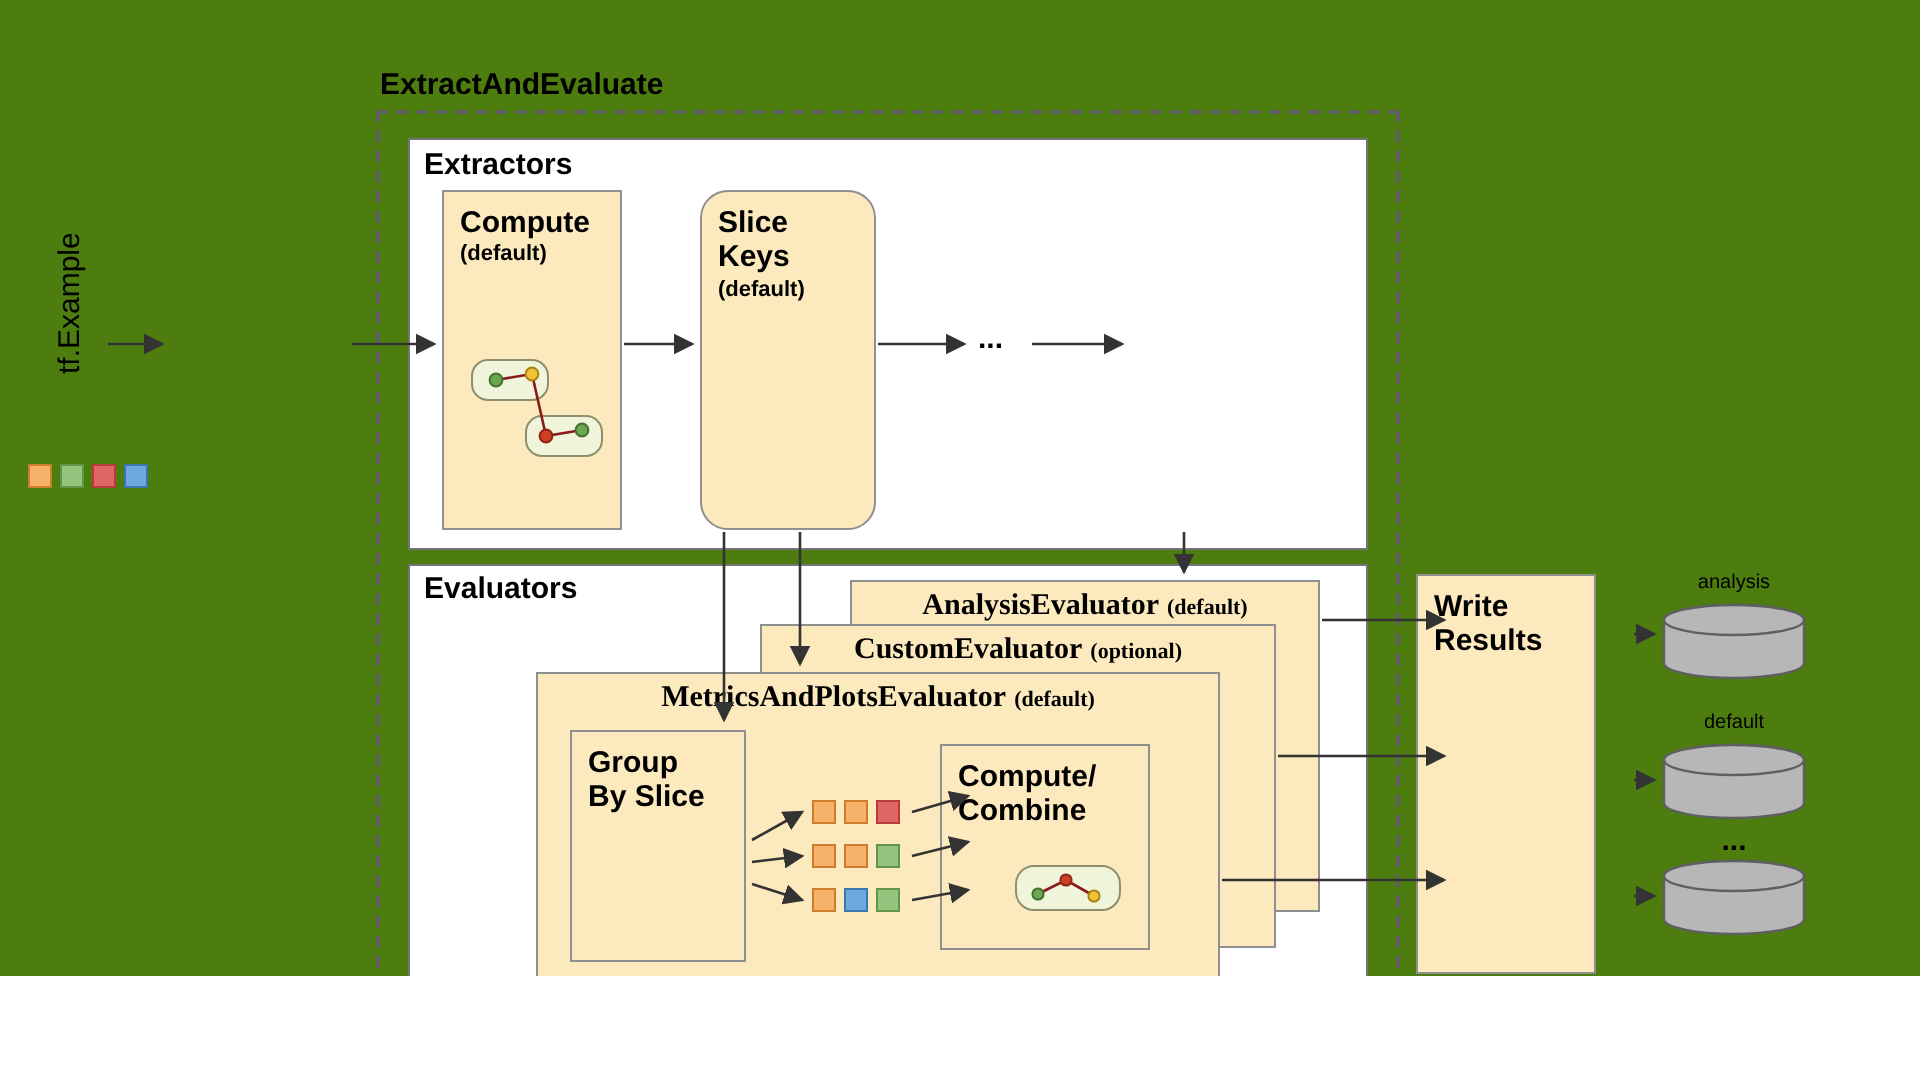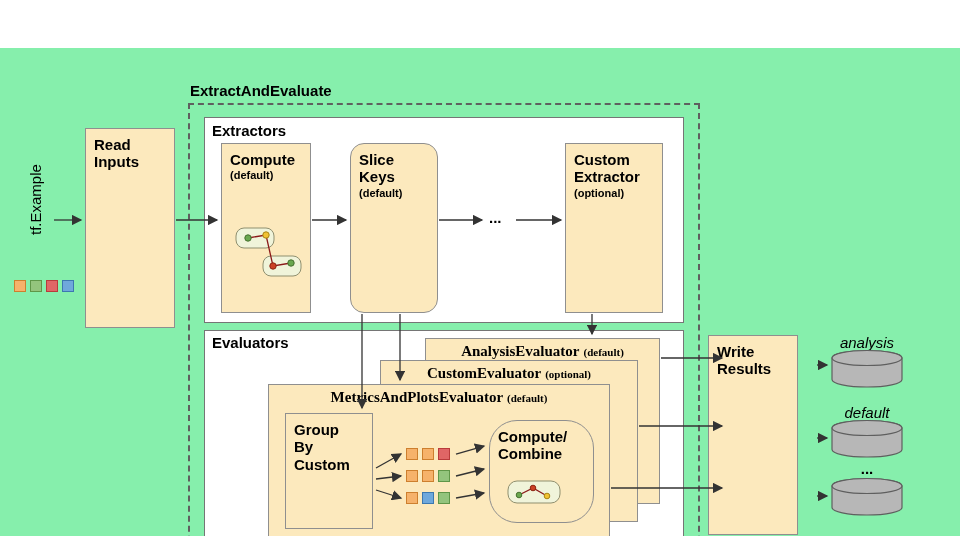--- a/index.html
+++ b/index.html
@@ -1,26 +1,26 @@
 <!DOCTYPE html>
 <html style="--tan-fill: #fce9bd; --tan-border: #8f8f8f; --cyl-fill: #b7b7b7; --cyl-stroke: #5f5f5f; --arrow: #333333; --sq-orange: #f6b26b; --sqb-orange: #cd7f2e; --sq-green: #93c47d; --sqb-green: #5f9648; --sq-red: #e06666; --sqb-red: #b93b3b; --sq-blue: #6fa8dc; --sqb-blue: #3c78b0;"><head>
 <meta charset="utf-8">
 <style>
   * { box-sizing: border-box; margin: 0; padding: 0; }
   html, body { background: #ffffff; }
   body { font-family: "Liberation Sans", sans-serif; color: #000; }
-  .canvas { position: relative; width: 960px; height: 488px; background: #86efac; overflow: hidden; margin-top: 48px; }
+  .canvas { position: relative; width: 960px; height: 488px; background: #4d7c0f; overflow: hidden; }
   .abs { position: absolute; }
   .pre { white-space: pre-line; }
   .tan { background: var(--tan-fill); border: 1px solid var(--tan-border); padding: 7px 8px; }
   .group { background: #fff; border: 1px solid #757575; }
   .dashed { border: 2px dashed #5f5f5f; background: transparent; }
   .bt15 { font-weight: bold; font-size: 15px; line-height: 1.15; }
   .bt11 { font-weight: bold; font-size: 11px; line-height: 1.3; }
-  .n15 { font-size: 15px; font-style: italic; }
+  .n15 { font-size: 10px; }
   .center { text-align: center; }
   .rot { writing-mode: vertical-rl; transform: rotate(180deg); font-size: 15px;
          display: flex; align-items: center; justify-content: center; }
   .sq-row { display: flex; gap: 4px; }
   .sq { display: inline-block; width: 12px; height: 12px; border: 1px solid #555; }
   .ev-head { text-align: center; padding-top: 3px; font-family: Liberation Serif, serif; }
   .arrows { pointer-events: none; }
 </style>
 </head>
 <body>
@@ -37,24 +37,20 @@
   <div class="abs bt15" style="left:212px; top:286px;">Evaluators</div>
 
   <div class="abs rot" style="left:24px; top:96px; width:22px; height:112px;">tf.Example</div>
   <div class="abs sq-row" style="left:14px; top:232px;">
       <span class="sq" style="background: var(--sq-orange); border-color: var(--sqb-orange);"></span>
       <span class="sq" style="background: var(--sq-green); border-color: var(--sqb-green);"></span>
       <span class="sq" style="background: var(--sq-red); border-color: var(--sqb-red);"></span>
       <span class="sq" style="background: var(--sq-blue); border-color: var(--sqb-blue);"></span>
     </div>
 
-  <div class="abs tan" style="left:85px; top:80px; width:90px; height:200px;">
-    <div class="bt15 pre">Read
-Inputs</div>
-  </div>
 
   <div class="abs tan" style="left:221px; top:95px; width:90px; height:170px;">
     <div class="bt15 pre">Compute</div>
     <div class="bt11">(default)</div>
   </div>
   <svg class="abs" style="left:233px; top:172px;" width="72" height="66">
     <rect x="3" y="8" width="38" height="20" rx="8" fill="#f0f4da" stroke="#8f8f6f"></rect>
     <rect x="30" y="36" width="38" height="20" rx="8" fill="#f0f4da" stroke="#8f8f6f"></rect>
     <polyline points="15,18 33,15 40,46 58,43" fill="none" stroke="#8b1a1a" stroke-width="1.3"></polyline>
     <circle cx="15" cy="18" r="3.2" fill="#6aa84f" stroke="#45702f"></circle>
@@ -64,25 +60,20 @@
   </svg>
 
   <div class="abs tan" style="left:350px; top:95px; width:88px; height:170px;border-radius:14px;">
     <div class="bt15 pre">Slice
 Keys</div>
     <div class="bt11">(default)</div>
   </div>
 
   <div class="abs bt15" style="left:489px; top:161px;">...</div>
 
-  <div class="abs tan" style="left:565px; top:95px; width:98px; height:170px;">
-    <div class="bt15 pre">Custom
-Extractor</div>
-    <div class="bt11">(optional)</div>
-  </div>
 
   <div class="abs tan" style="left:425px; top:290px; width:235px; height:166px; padding:0;">
     <div class="ev-head">
       <span class="bt15">AnalysisEvaluator</span>
       <span class="bt11">(default)</span>
     </div>
   </div>
 
   <div class="abs tan" style="left:380px; top:312px; width:258px; height:162px; padding:0;">
     <div class="ev-head">
@@ -93,40 +84,40 @@
 
   <div class="abs tan" style="left:268px; top:336px; width:342px; height:156px; padding:0;">
     <div class="ev-head">
       <span class="bt15">MetricsAndPlotsEvaluator</span>
       <span class="bt11">(default)</span>
     </div>
   </div>
 
   <div class="abs tan" style="left:285px; top:365px; width:88px; height:116px;">
     <div class="bt15 pre">Group
-By Custom</div>
+By Slice</div>
   </div>
 
   <div class="abs sq-row" style="left:406px; top:400px;">
       <span class="sq" style="background: var(--sq-orange); border-color: var(--sqb-orange);"></span>
       <span class="sq" style="background: var(--sq-orange); border-color: var(--sqb-orange);"></span>
       <span class="sq" style="background: var(--sq-red); border-color: var(--sqb-red);"></span>
     </div>
   <div class="abs sq-row" style="left:406px; top:422px;">
       <span class="sq" style="background: var(--sq-orange); border-color: var(--sqb-orange);"></span>
       <span class="sq" style="background: var(--sq-orange); border-color: var(--sqb-orange);"></span>
       <span class="sq" style="background: var(--sq-green); border-color: var(--sqb-green);"></span>
     </div>
   <div class="abs sq-row" style="left:406px; top:444px;">
       <span class="sq" style="background: var(--sq-orange); border-color: var(--sqb-orange);"></span>
       <span class="sq" style="background: var(--sq-blue); border-color: var(--sqb-blue);"></span>
       <span class="sq" style="background: var(--sq-green); border-color: var(--sqb-green);"></span>
     </div>
 
-  <div class="abs tan" style="left:489px; top:372px; width:105px; height:103px;border-radius:28px;">
+  <div class="abs tan" style="left:470px; top:372px; width:105px; height:103px;">
     <div class="bt15 pre">Compute/
 Combine</div>
   </div>
   <svg class="abs" style="left:506px; top:428px;" width="60" height="32">
     <rect x="2" y="5" width="52" height="22" rx="9" fill="#f0f4da" stroke="#8f8f6f"></rect>
     <polyline points="13,19 27,12 41,20" fill="none" stroke="#8b1a1a" stroke-width="1.3"></polyline>
     <circle cx="13" cy="19" r="2.8" fill="#6aa84f" stroke="#45702f"></circle>
     <circle cx="27" cy="12" r="2.8" fill="#cc4125" stroke="#8d2512"></circle>
     <circle cx="41" cy="20" r="2.8" fill="#f1c232" stroke="#a98412"></circle>
   </svg>

